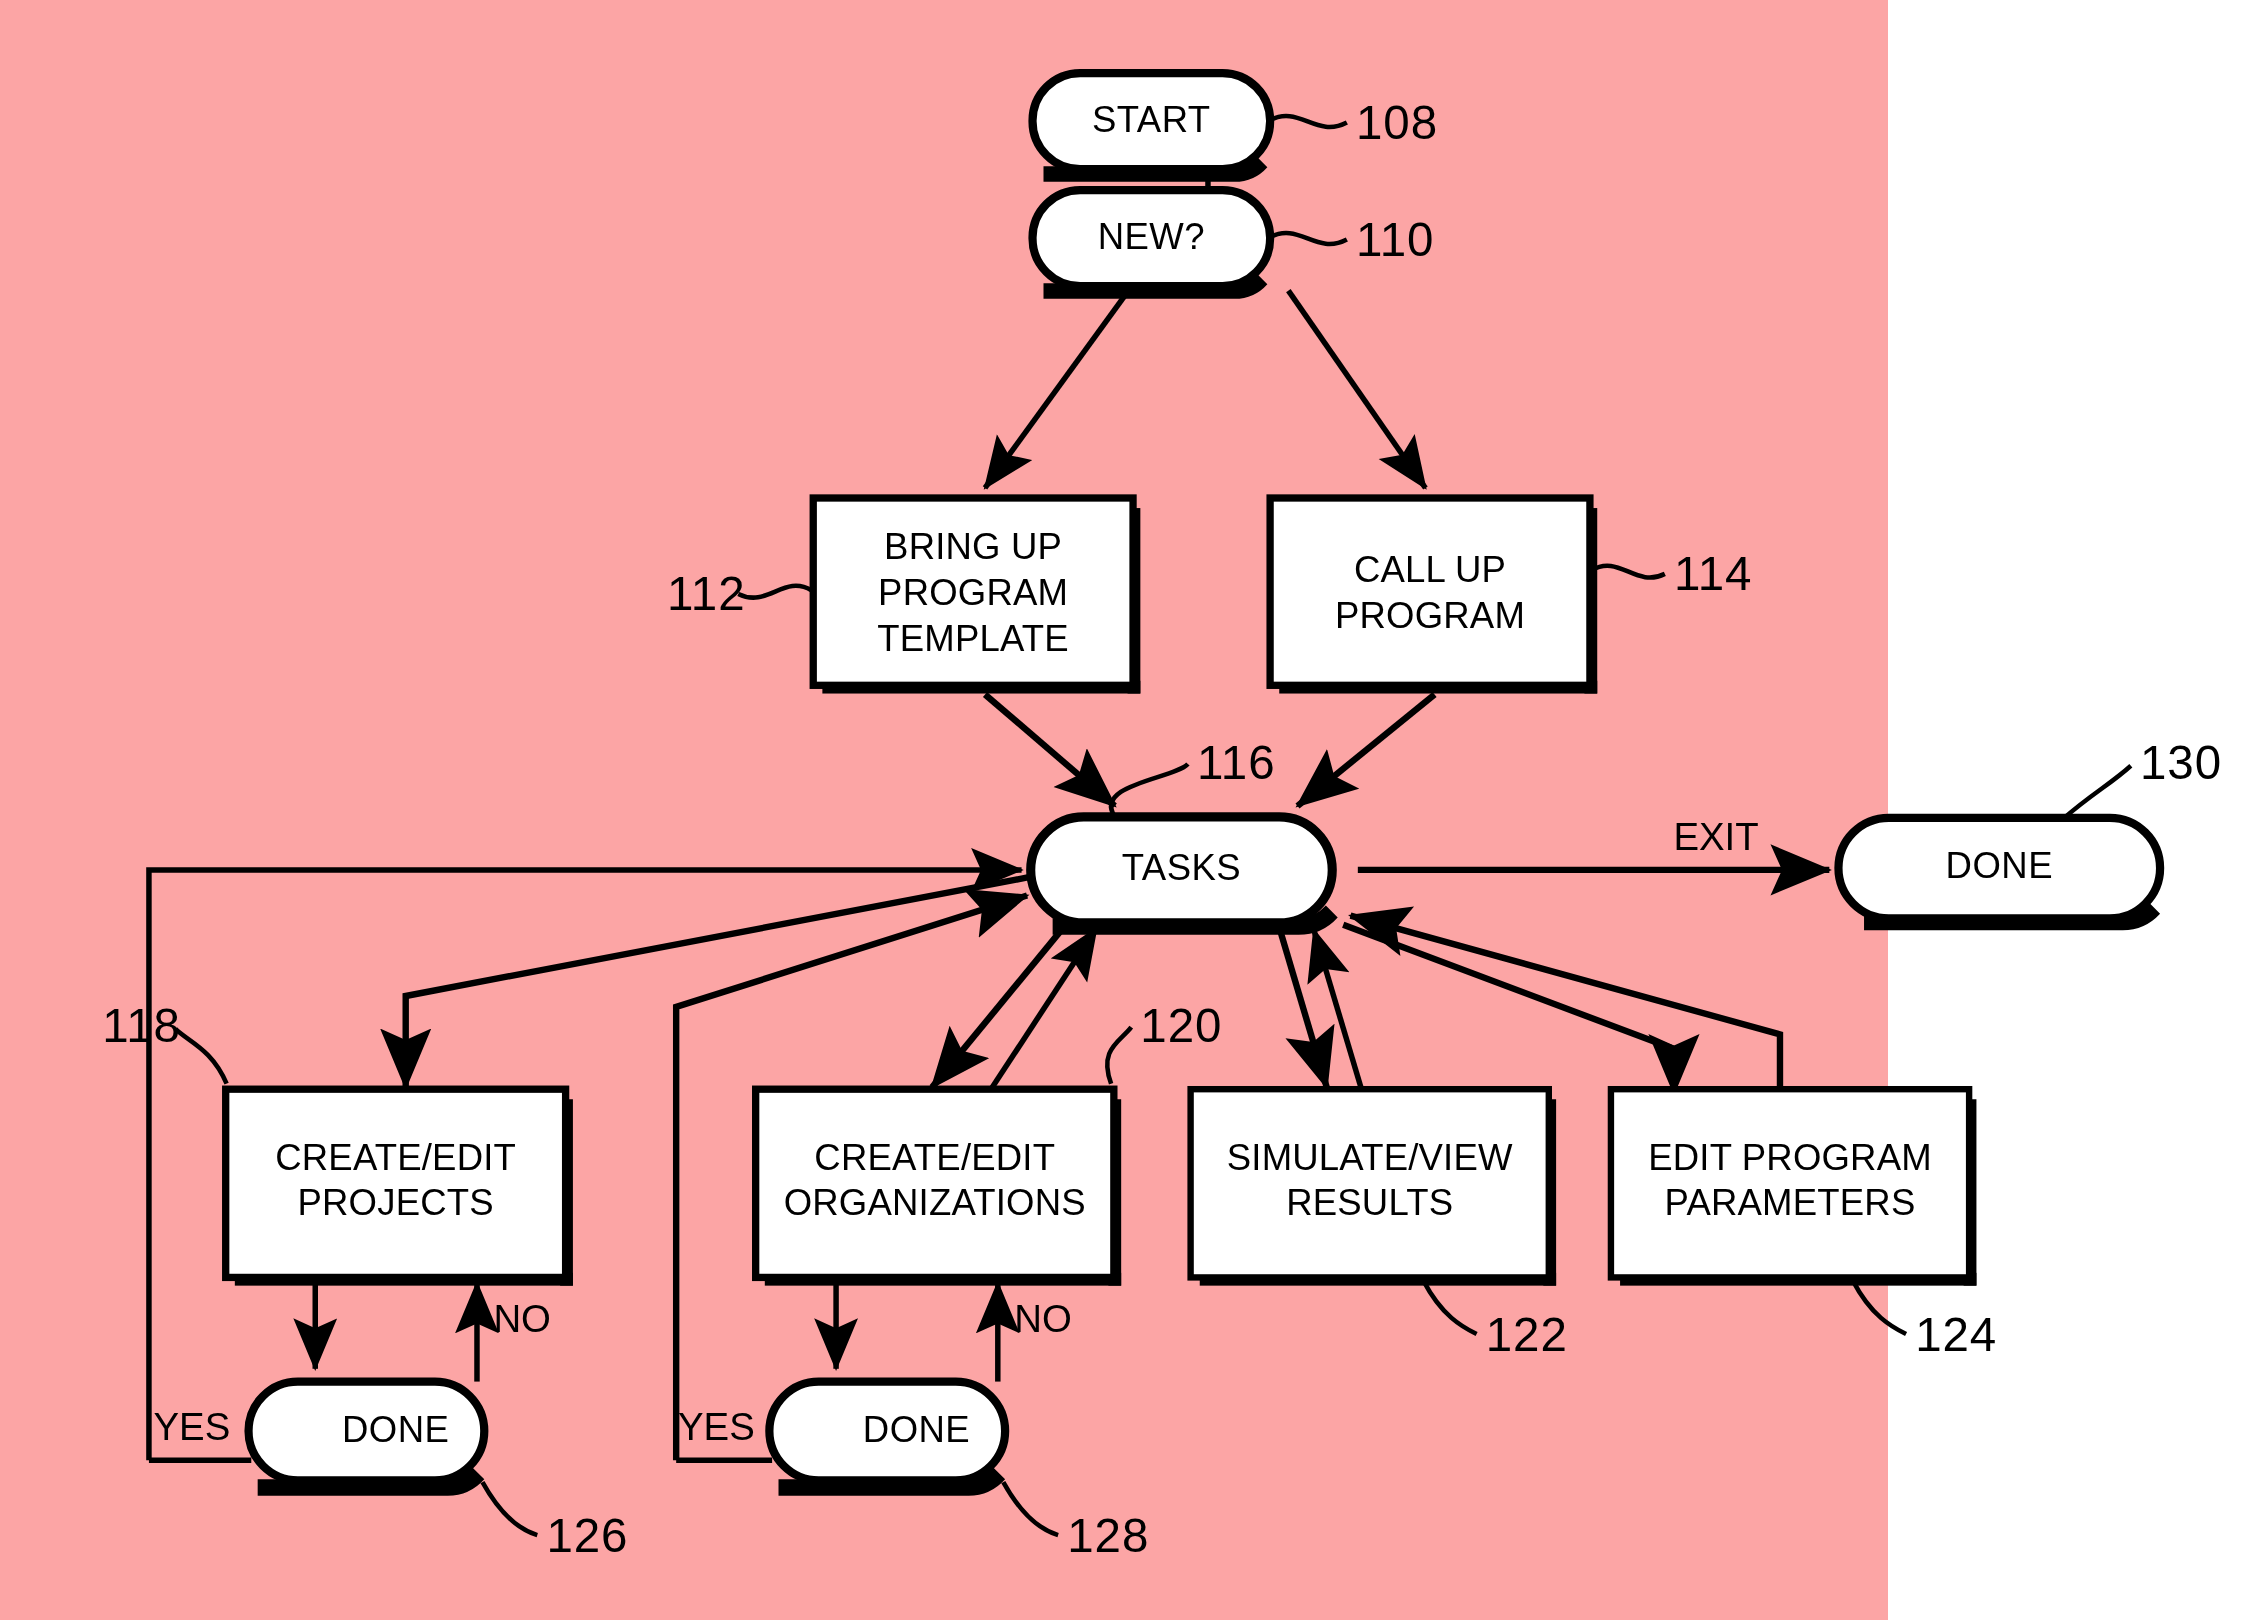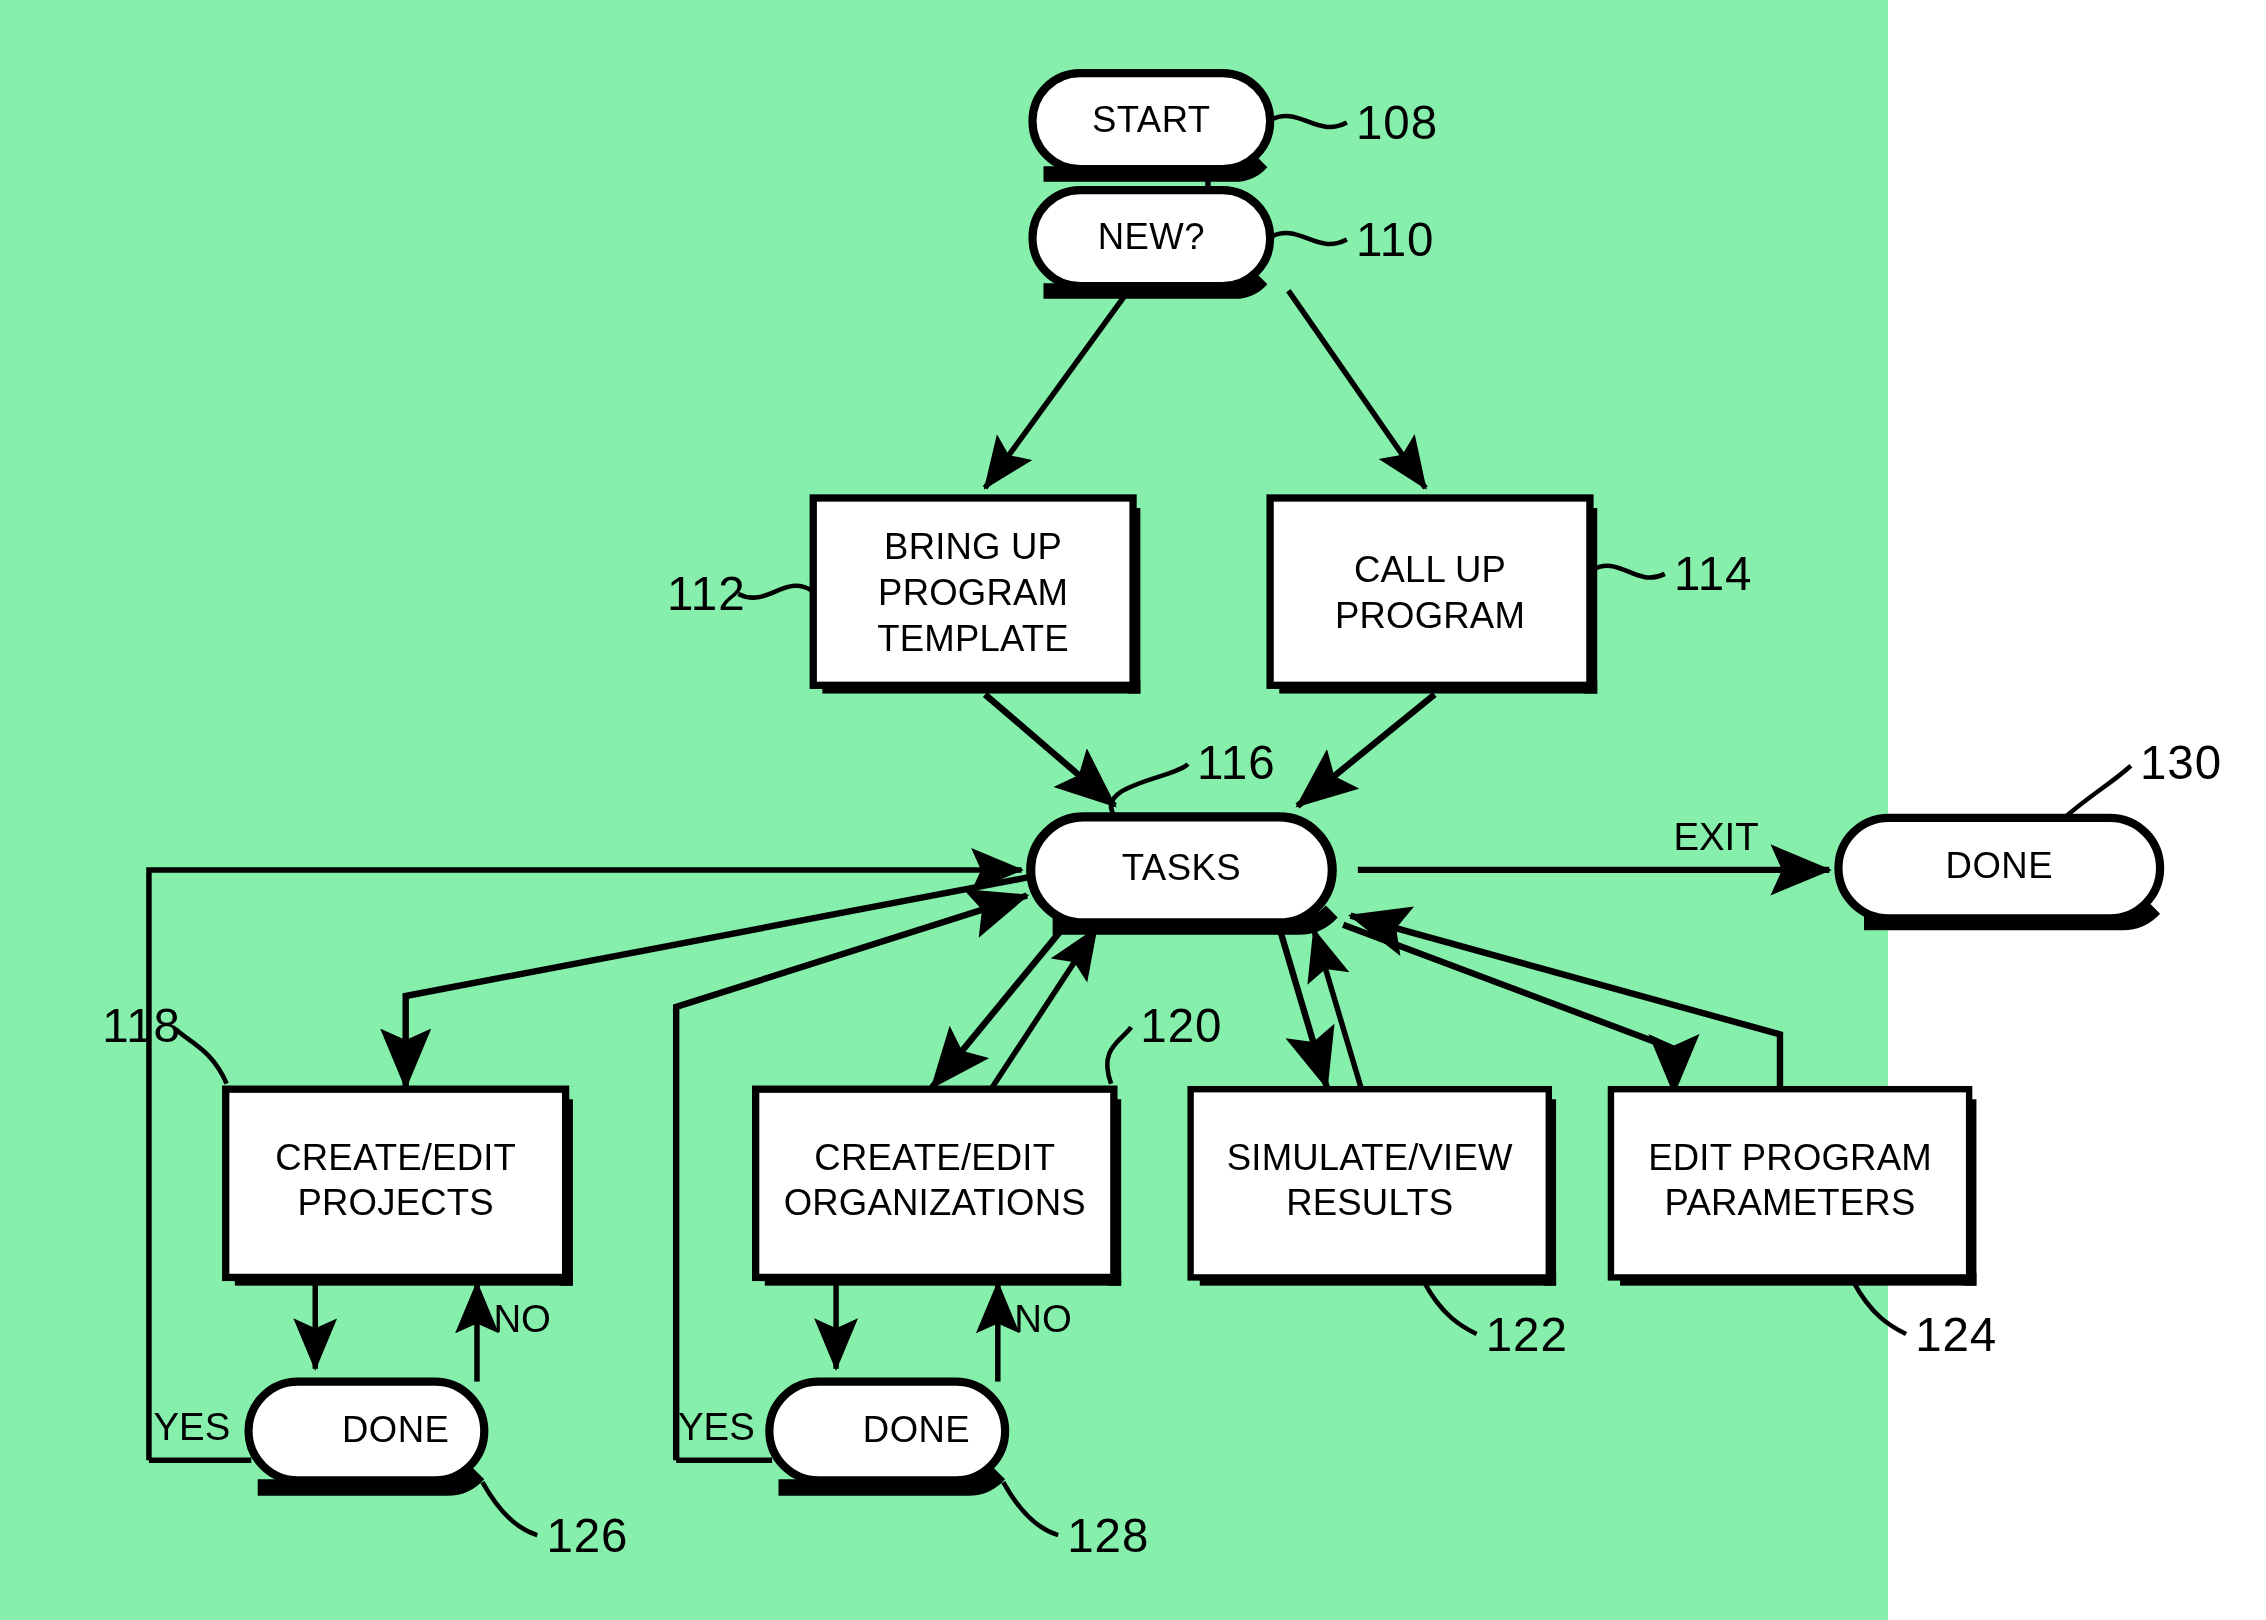--- a/index.html
+++ b/index.html
@@ -10,21 +10,21 @@
   body {
     width: 2267px;
     height: 1621px;
     font-family: "Liberation Sans", sans-serif;
     overflow: hidden;
   }
   #figure {
     position: relative;
     width: 1888px;
     height: 1621px;
-    background: #86efac;
+    background: #fca5a5;
   }
   #figure svg {
     position: absolute;
     left: 0;
     top: 0;
     width: 2267px;
     height: 1621px;
   }
   .node-label {
     font-family: "Liberation Sans", sans-serif;

